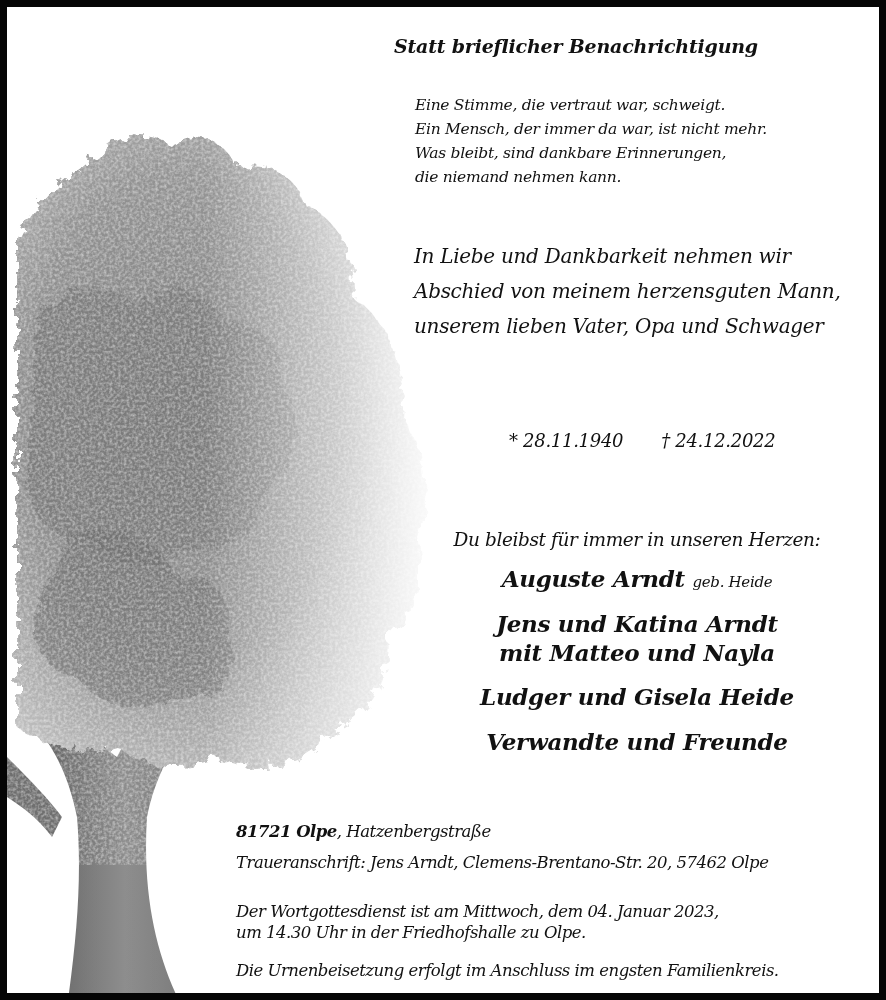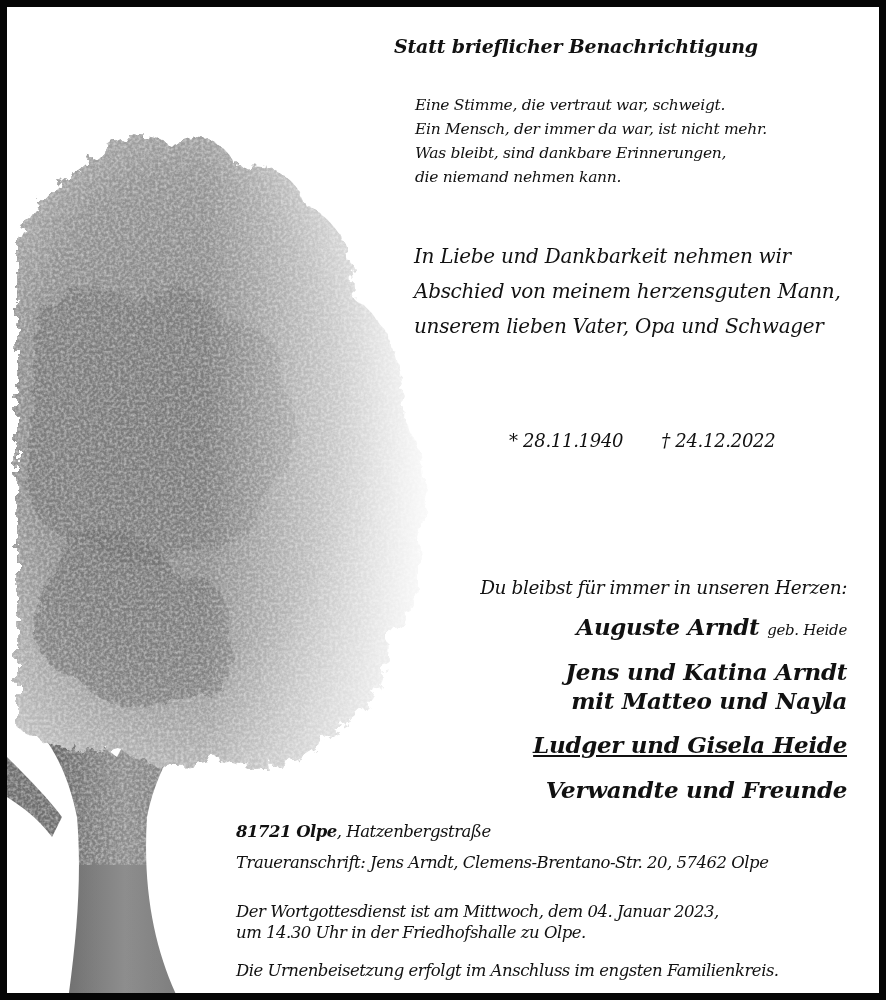--- a/index.html
+++ b/index.html
@@ -16,28 +16,28 @@
     position: absolute; font-family: "DejaVu Serif", "Liberation Serif", serif;
     color: #111; white-space: nowrap; font-style: italic;
   }
   .header { left: 371px; top: 28px; font-size: 19px; font-weight: bold; letter-spacing: -0.2px; margin-left: 16px; }
   .poem { left: 408px; top: 86px; font-size: 15.5px; line-height: 24px; letter-spacing: -0.3px; }
   .poem div, .intro div { display: block; }
   .intro { left: 407px; top: 232px; font-size: 20px; line-height: 35px; letter-spacing: -0.3px; }
   .name { left: 410px; top: 356px; font-size: 40px; font-weight: bold; letter-spacing: -0.5px; }
   .dates { left: 485px; top: 423px; font-size: 18px; letter-spacing: -0.3px; margin-left: 17px; }
   .dates .gap { display: inline-block; width: 38px; }
-  .family { left: 420px; top: 520px; width: 420px; text-align: right; white-space: normal; margin-top: 48px; }
+  .family { left: 420px; top: 520px; width: 420px; text-align: center; white-space: normal; }
   .fam-intro { font-size: 18.5px; line-height: 26px; letter-spacing: -0.4px; }
   .fam-row { font-size: 23px; font-weight: bold; letter-spacing: -0.3px; }
   .fam-row .small { font-size: 15px; font-weight: normal; }
   .r1 { margin-top: 10px; line-height: 32px; }
   .r2 { margin-top: 11px; line-height: 30px; }
   .r3 { line-height: 28px; }
-  .r4 { margin-top: 14px; line-height: 32px; text-decoration: underline; }
+  .r4 { margin-top: 14px; line-height: 32px; }
   .r5 { margin-top: 13px; line-height: 32px; }
   .addr { left: 229px; top: 815px; font-size: 16.5px; letter-spacing: -0.5px; }
   .addr b { font-weight: bold; }
   .trauer { left: 229px; top: 846px; font-size: 16.5px; letter-spacing: -0.5px; }
   .service { left: 229px; top: 894px; font-size: 16.5px; line-height: 21px; letter-spacing: -0.5px; }
   .service div { display: block; }
   .service .last { margin-top: 17px; }
 </style>
 </head>
 <body>

